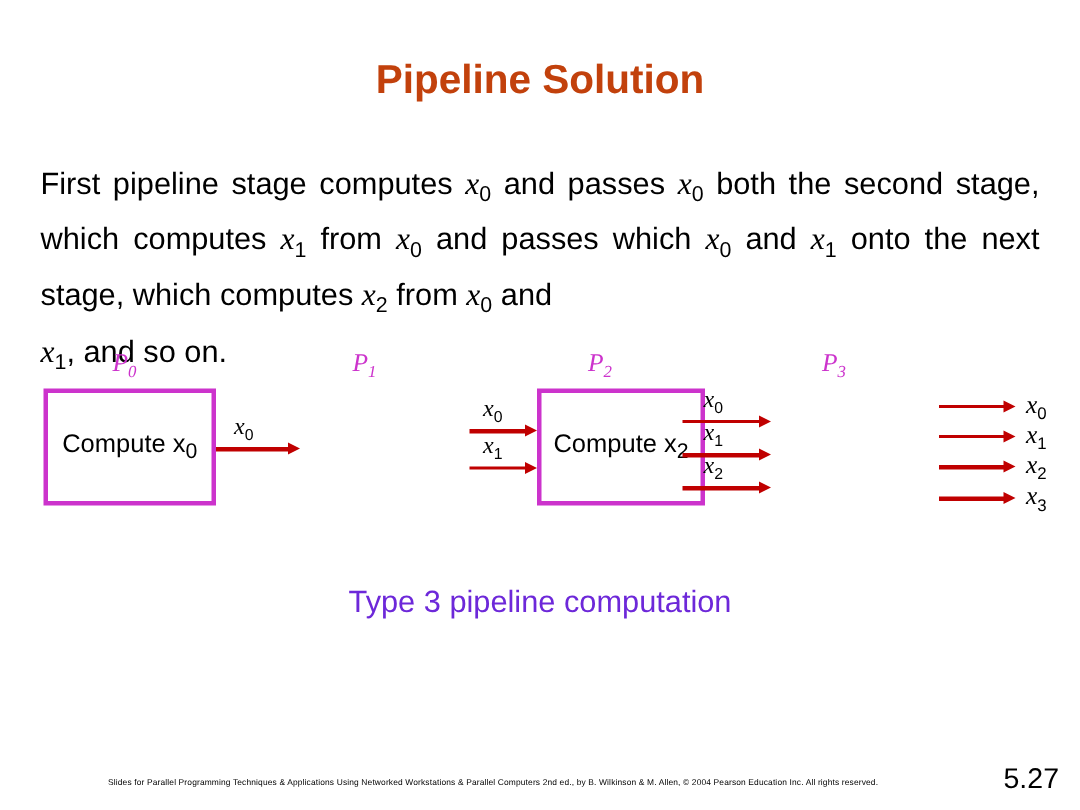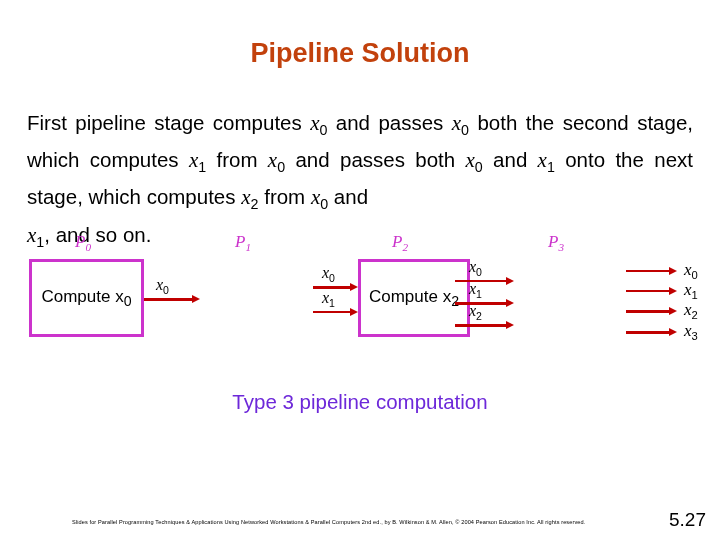--- a/index.html
+++ b/index.html
@@ -161,21 +161,21 @@
     color: #000000;
   }
 </style>
 </head>
 <body>
 
 <div id="slide-title">Pipeline Solution</div>
 
 <div id="body-paragraph">
   <span>First pipeline stage computes </span><span class="var"><span>x</span><sub>0</sub></span><span> and passes </span><span class="var"><span>x</span><sub>0</sub></span><span> both the</span>
-  <span>second stage, which computes </span><span class="var"><span>x</span><sub>1</sub></span><span> from </span><span class="var"><span>x</span><sub>0</sub></span><span> and passes both </span><span class="var"><span>x</span><sub>0</sub></span>
+  <span>second stage, which computes </span><span class="var"><span>x</span><sub>1</sub></span><span> from </span><span class="var"><span>x</span><sub>0</sub></span><span> and passes which </span><span class="var"><span>x</span><sub>0</sub></span>
   <span>and </span><span class="var"><span>x</span><sub>1</sub></span><span> onto the next stage, which computes </span><span class="var"><span>x</span><sub>2</sub></span><span> from </span><span class="var"><span>x</span><sub>0</sub></span><span> and</span>
   <div class="last-line"><span class="var"><span>x</span><sub>1</sub></span><span>, and so on.</span></div>
 </div>
 
 <div id="diagram">
 
   <div class="proc-label" style="left:75px; top:0px;"><span>P</span><sub>0</sub></div>
   <div class="proc-label" style="left:235px; top:0px;"><span>P</span><sub>1</sub></div>
   <div class="proc-label" style="left:392px; top:0px;"><span>P</span><sub>2</sub></div>
   <div class="proc-label" style="left:548px; top:0px;"><span>P</span><sub>3</sub></div>

